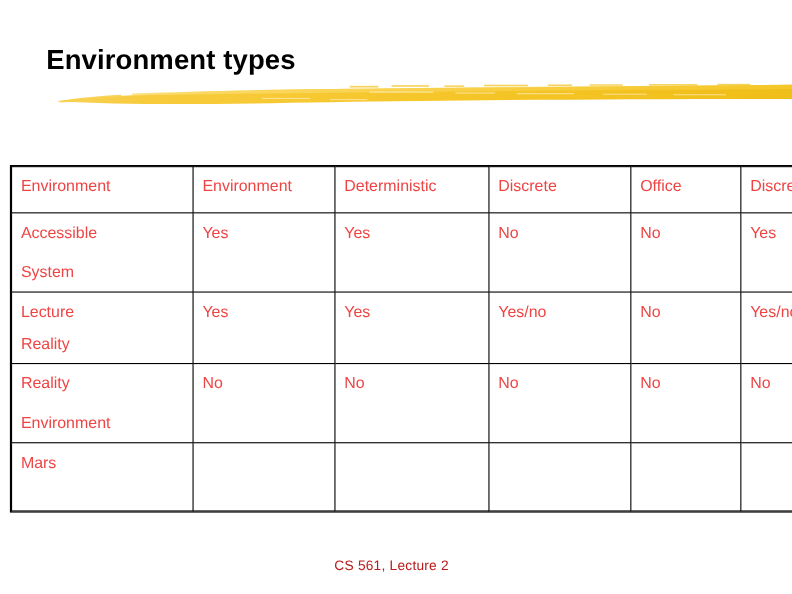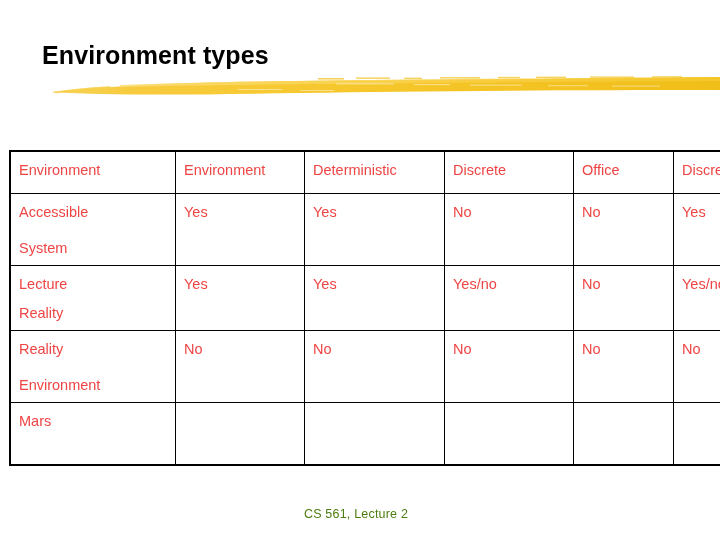--- a/index.html
+++ b/index.html
@@ -90,21 +90,21 @@
   .vr-line + .vr-line { margin-top: 10px; }
 
   
   .footer {
     position: absolute;
     left: 0;
     top: 507px;
     width: 712px;
     text-align: center;
     font-size: 12.5px;
-    color: #4d7c0f;
+    color: #b91c1c;
     letter-spacing: 0.2px;
   }
 </style>
 </head>
 <body>
 
 <div class="slide">
 
   <div class="title">Environment types</div>
 

